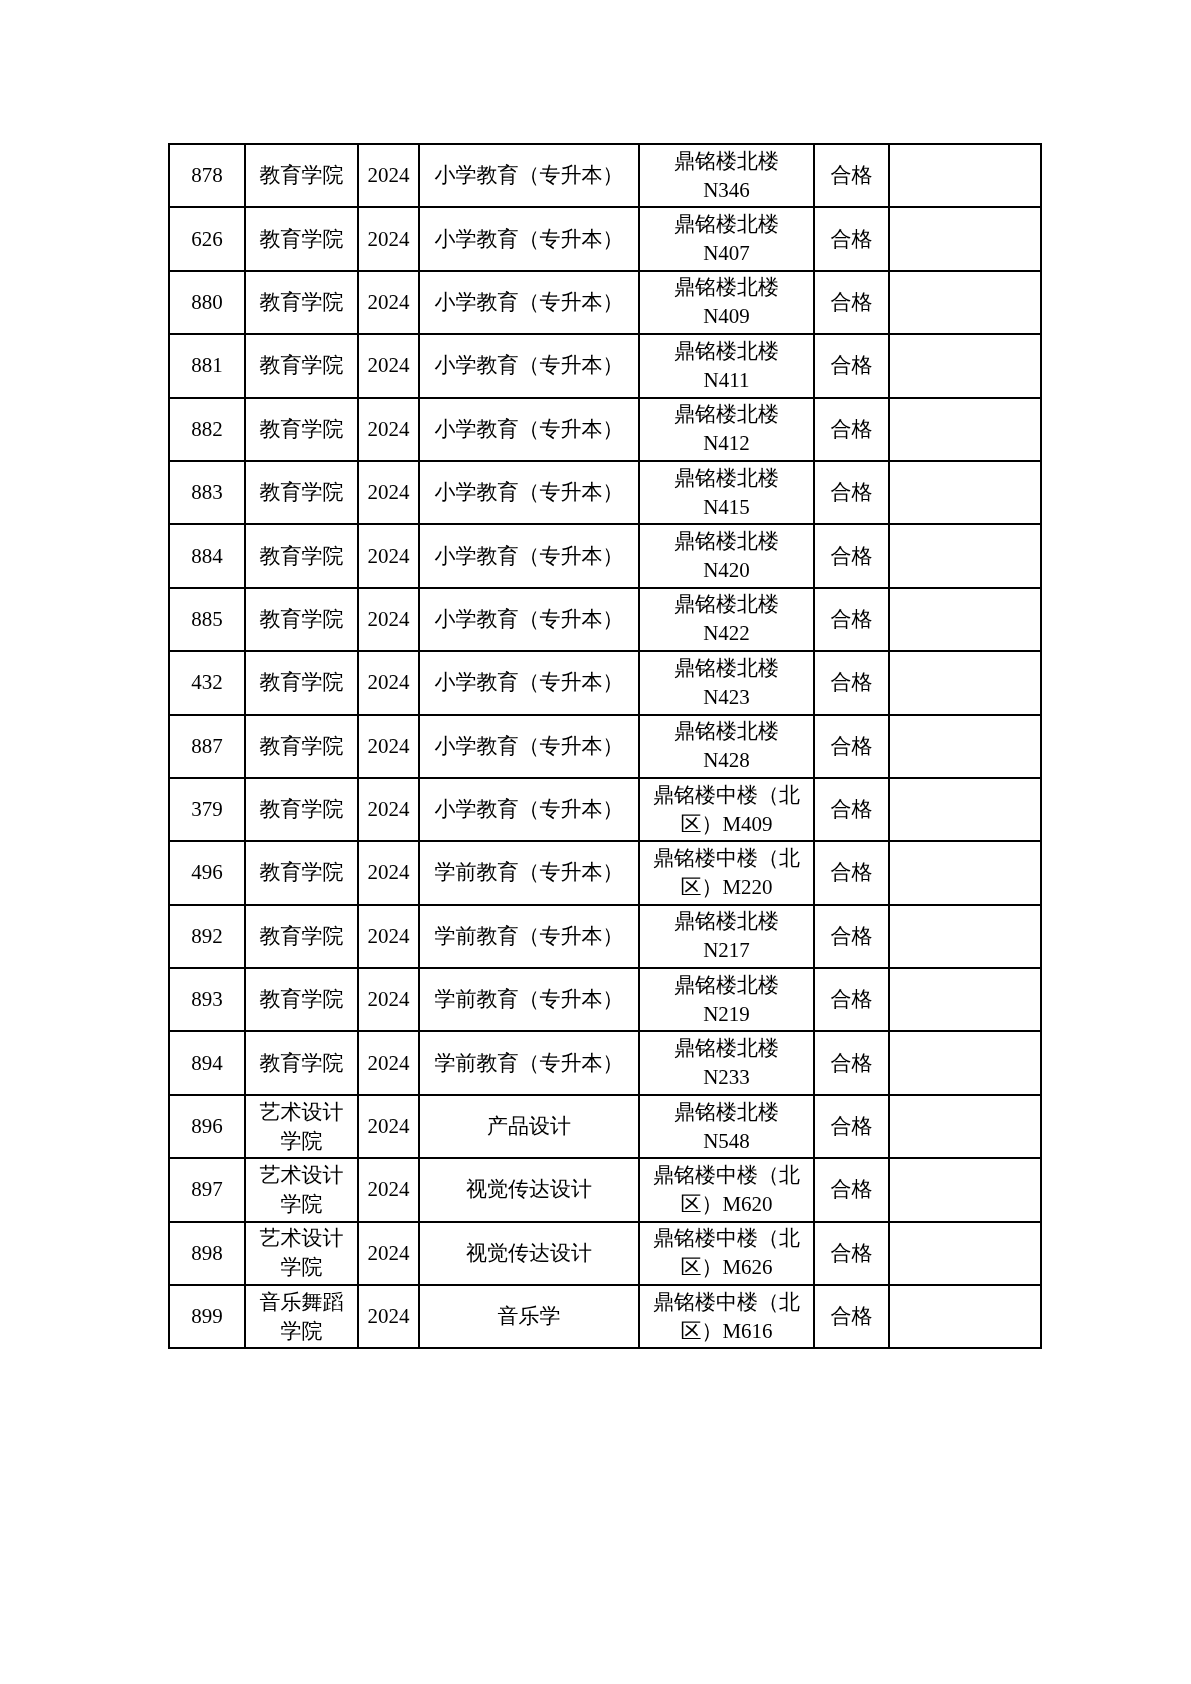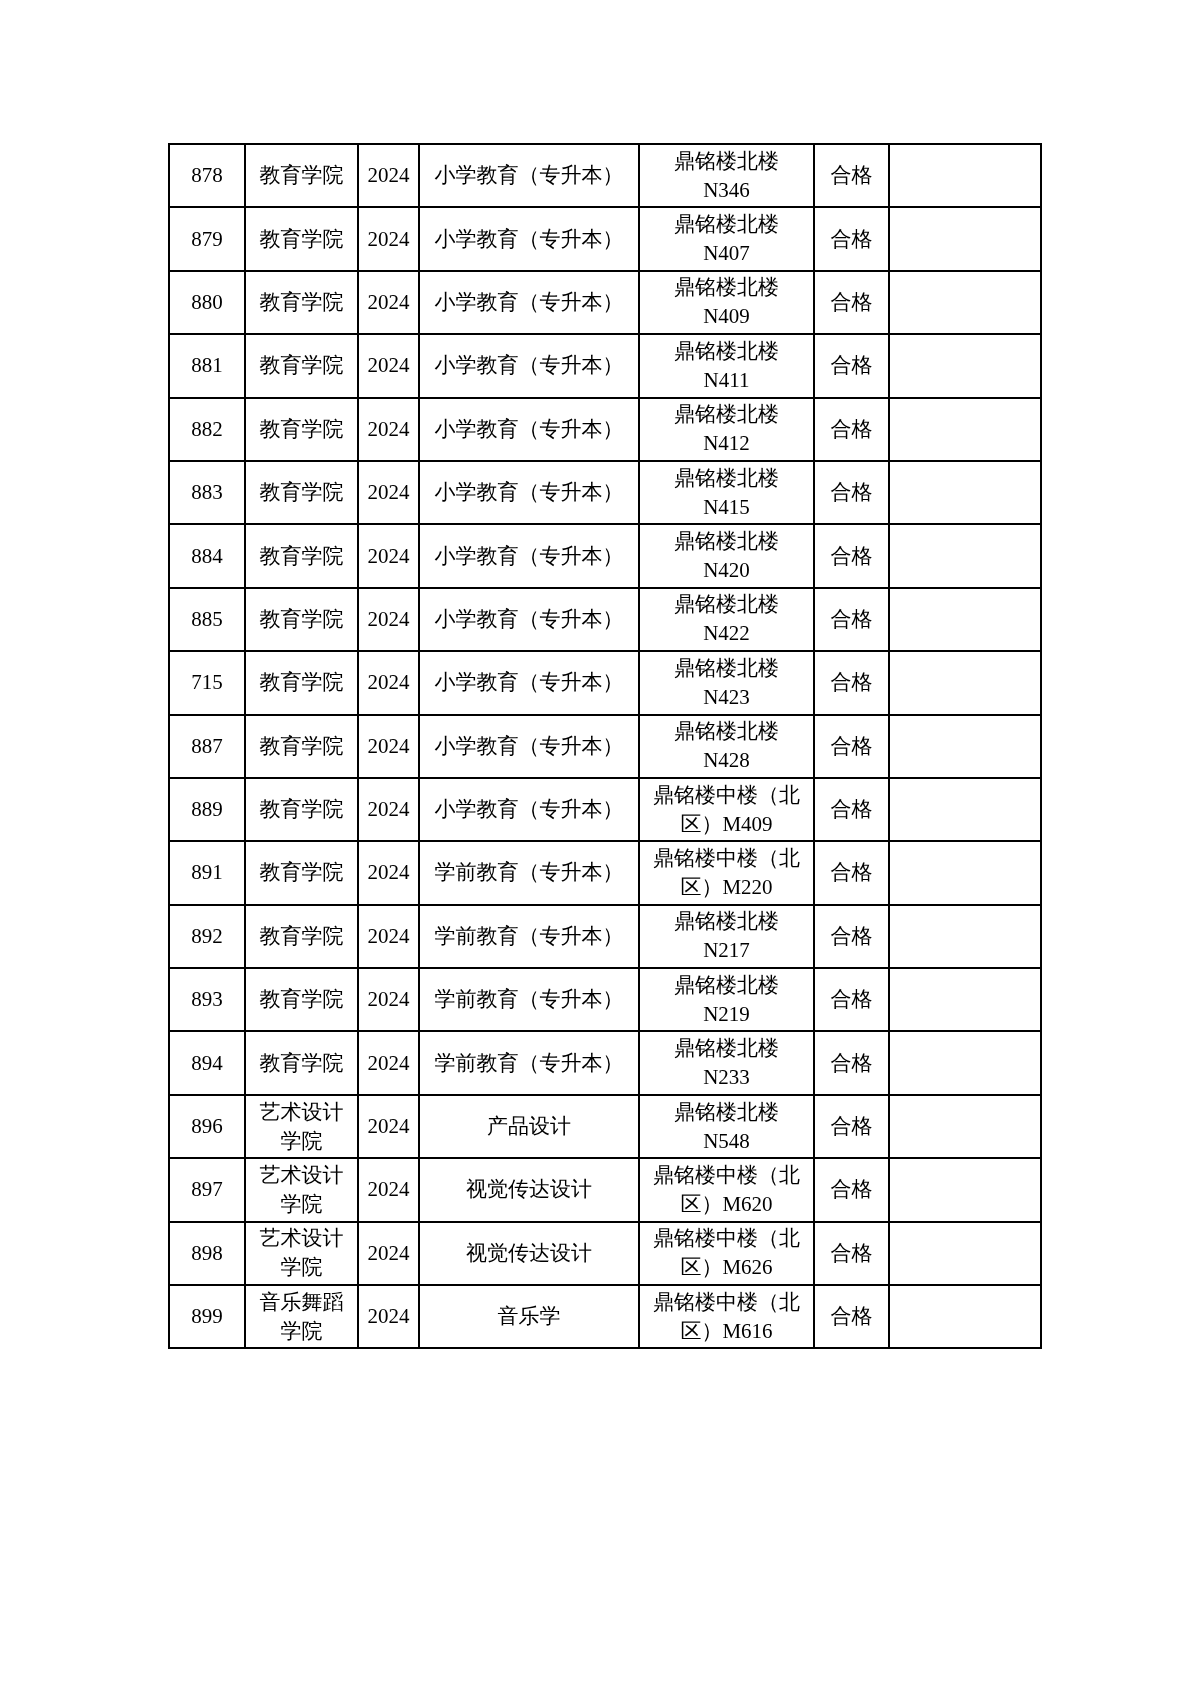--- a/index.html
+++ b/index.html
@@ -59,21 +59,21 @@
           <td>878</td>
           <td>教育学院</td>
           <td>2024</td>
           <td>小学教育（专升本）</td>
           <td>鼎铭楼北楼
 N346</td>
           <td>合格</td>
           <td></td>
         </tr>
         <tr>
-          <td>879</td>
+          <td>626</td>
           <td>教育学院</td>
           <td>2024</td>
           <td>小学教育（专升本）</td>
           <td>鼎铭楼北楼
 N407</td>
           <td>合格</td>
           <td></td>
         </tr>
         <tr>
           <td>880</td>
@@ -129,51 +129,51 @@
           <td>885</td>
           <td>教育学院</td>
           <td>2024</td>
           <td>小学教育（专升本）</td>
           <td>鼎铭楼北楼
 N422</td>
           <td>合格</td>
           <td></td>
         </tr>
         <tr>
-          <td>715</td>
+          <td>432</td>
           <td>教育学院</td>
           <td>2024</td>
           <td>小学教育（专升本）</td>
           <td>鼎铭楼北楼
 N423</td>
           <td>合格</td>
           <td></td>
         </tr>
         <tr>
           <td>887</td>
           <td>教育学院</td>
           <td>2024</td>
           <td>小学教育（专升本）</td>
           <td>鼎铭楼北楼
 N428</td>
           <td>合格</td>
           <td></td>
         </tr>
         <tr>
-          <td>889</td>
+          <td>379</td>
           <td>教育学院</td>
           <td>2024</td>
           <td>小学教育（专升本）</td>
           <td>鼎铭楼中楼（北
 区）M409</td>
           <td>合格</td>
           <td></td>
         </tr>
         <tr>
-          <td>891</td>
+          <td>496</td>
           <td>教育学院</td>
           <td>2024</td>
           <td>学前教育（专升本）</td>
           <td>鼎铭楼中楼（北
 区）M220</td>
           <td>合格</td>
           <td></td>
         </tr>
         <tr>
           <td>892</td>

